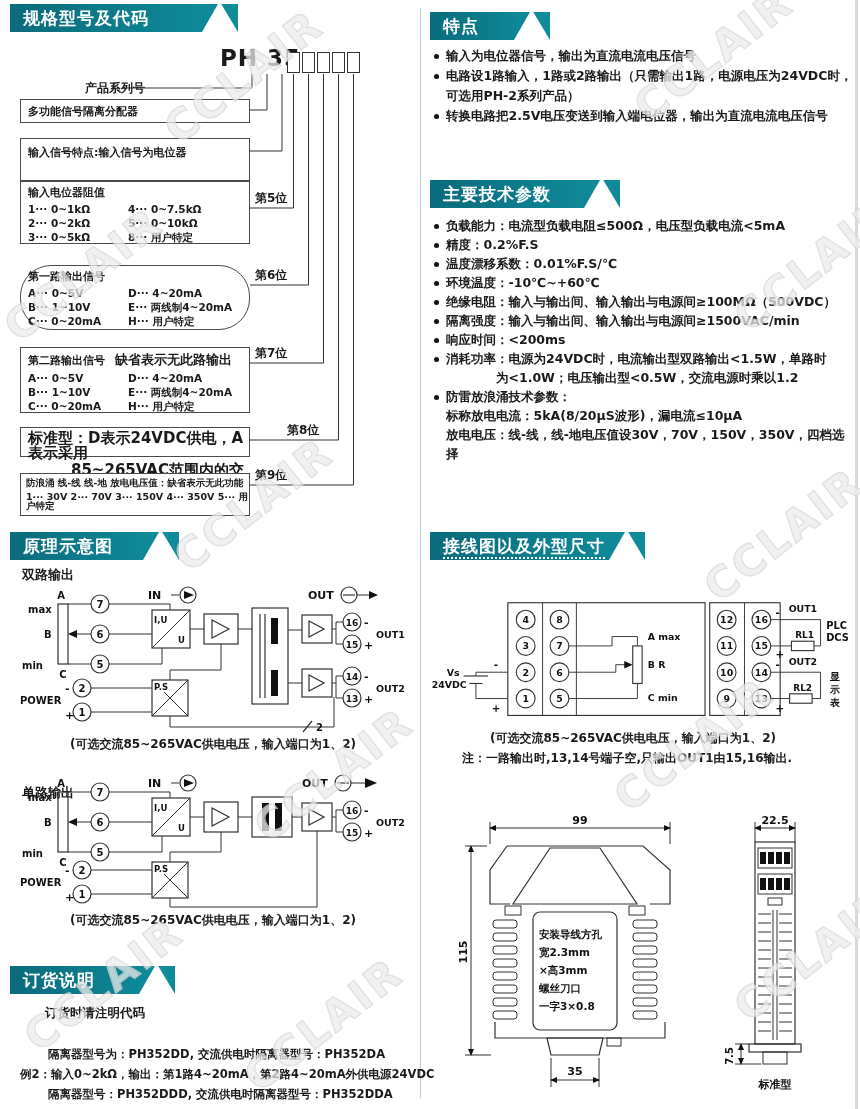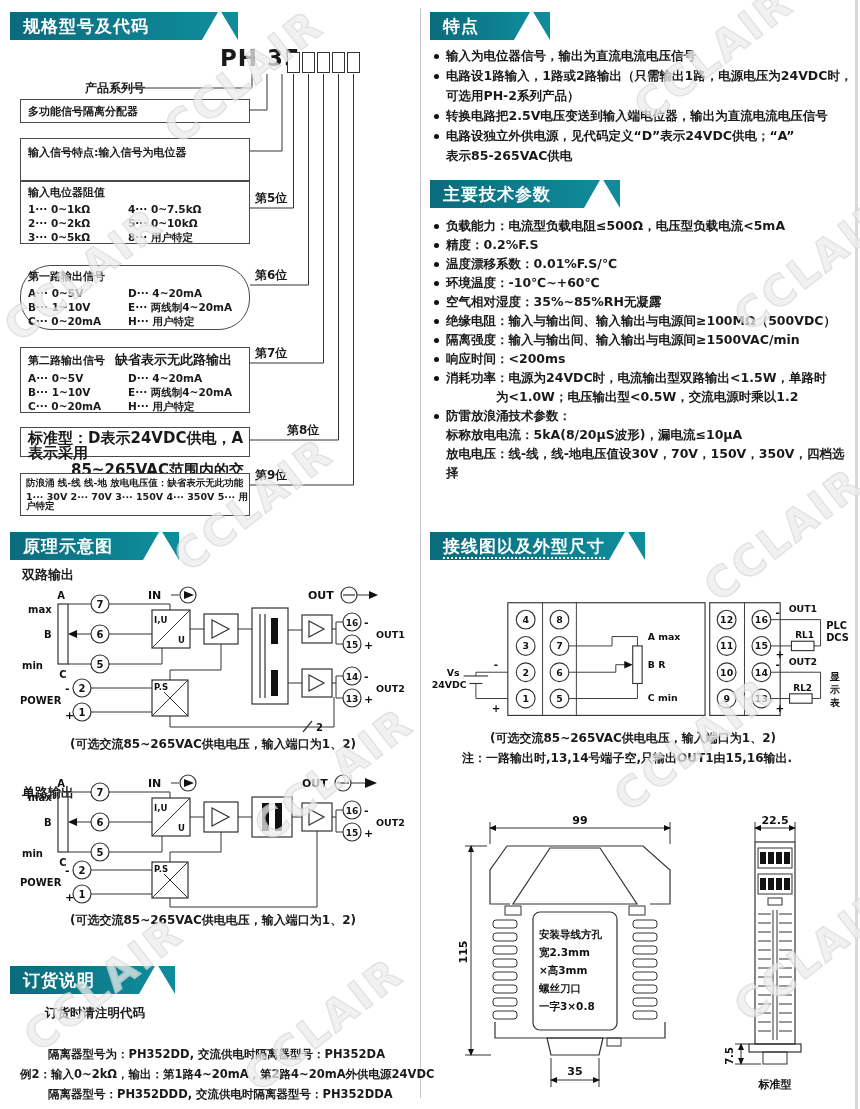--- a/index.html
+++ b/index.html
@@ -62,21 +62,21 @@
   <div class="wm" style="left:240px;top:750px;">CCLAIR</div>
   <div class="wm" style="left:620px;top:30px;">CCLAIR</div>
   <div class="wm" style="left:720px;top:240px;">CCLAIR</div>
   <div class="wm" style="left:690px;top:510px;">CCLAIR</div>
   <div class="wm" style="left:600px;top:720px;">CCLAIR</div>
   <div class="wm" style="left:720px;top:930px;">CCLAIR</div>
 
   <div class="divider" style="left:420px;top:8px;height:1090px;"></div>
   <div class="edge" style="left:855px;top:0;width:3px;height:1109px;"></div>
 
-  <div class="banner" style="left:10px;top:12px;width:228px;">
+  <div class="banner" style="left:10px;top:4px;width:228px;">
     <div class="bbar"><span>规格型号及代码</span></div>
     <div class="btip"></div>
   </div>
 
   <div class="model" style="left:220px;top:45px;">PH 35</div>
   <div class="codebox" style="left:287px;top:52px;"></div>
   <div class="codebox" style="left:302px;top:52px;"></div>
   <div class="codebox" style="left:317px;top:52px;"></div>
   <div class="codebox" style="left:332px;top:52px;"></div>
   <div class="codebox" style="left:347px;top:52px;"></div>
@@ -340,25 +340,20 @@
       </div>
     <div class="bul">
         <span class="dot"></span>
         <span class="btxt">电路设1路输入，1路或2路输出（只需输出1路，电源电压为24VDC时，
 可选用PH-2系列产品）</span>
       </div>
     <div class="bul">
         <span class="dot"></span>
         <span class="btxt">转换电路把2.5V电压变送到输入端电位器，输出为直流电流电压信号</span>
       </div>
-    <div class="bul">
-        <span class="dot"></span>
-        <span class="btxt">电路设独立外供电源，见代码定义“D”表示24VDC供电；“A”
-表示85-265VAC供电</span>
-      </div>
   </div>
 
   <div class="banner" style="left:430px;top:180px;width:190px;">
     <div class="bbar"><span>主要技术参数</span></div>
     <div class="btip"></div>
   </div>
   <div class="blist tech" style="left:432px;top:216px;width:424px;">
     <div class="bul">
         <span class="dot"></span>
         <span class="btxt">负载能力：电流型负载电阻≤500Ω，电压型负载电流&lt;5mA</span>
@@ -367,24 +362,20 @@
         <span class="dot"></span>
         <span class="btxt">精度：0.2%F.S</span>
       </div>
     <div class="bul">
         <span class="dot"></span>
         <span class="btxt">温度漂移系数：0.01%F.S/℃</span>
       </div>
     <div class="bul">
         <span class="dot"></span>
         <span class="btxt">环境温度：-10℃~+60℃</span>
-      </div>
-    <div class="bul">
-        <span class="dot"></span>
-        <span class="btxt">空气相对湿度：35%~85%RH无凝露</span>
       </div>
     <div class="bul">
         <span class="dot"></span>
         <span class="btxt">绝缘电阻：输入与输出间、输入输出与电源间≥100MΩ（500VDC）</span>
       </div>
     <div class="bul">
         <span class="dot"></span>
         <span class="btxt">隔离强度：输入与输出间、输入输出与电源间≥1500VAC/min</span>
       </div>
     <div class="bul">

